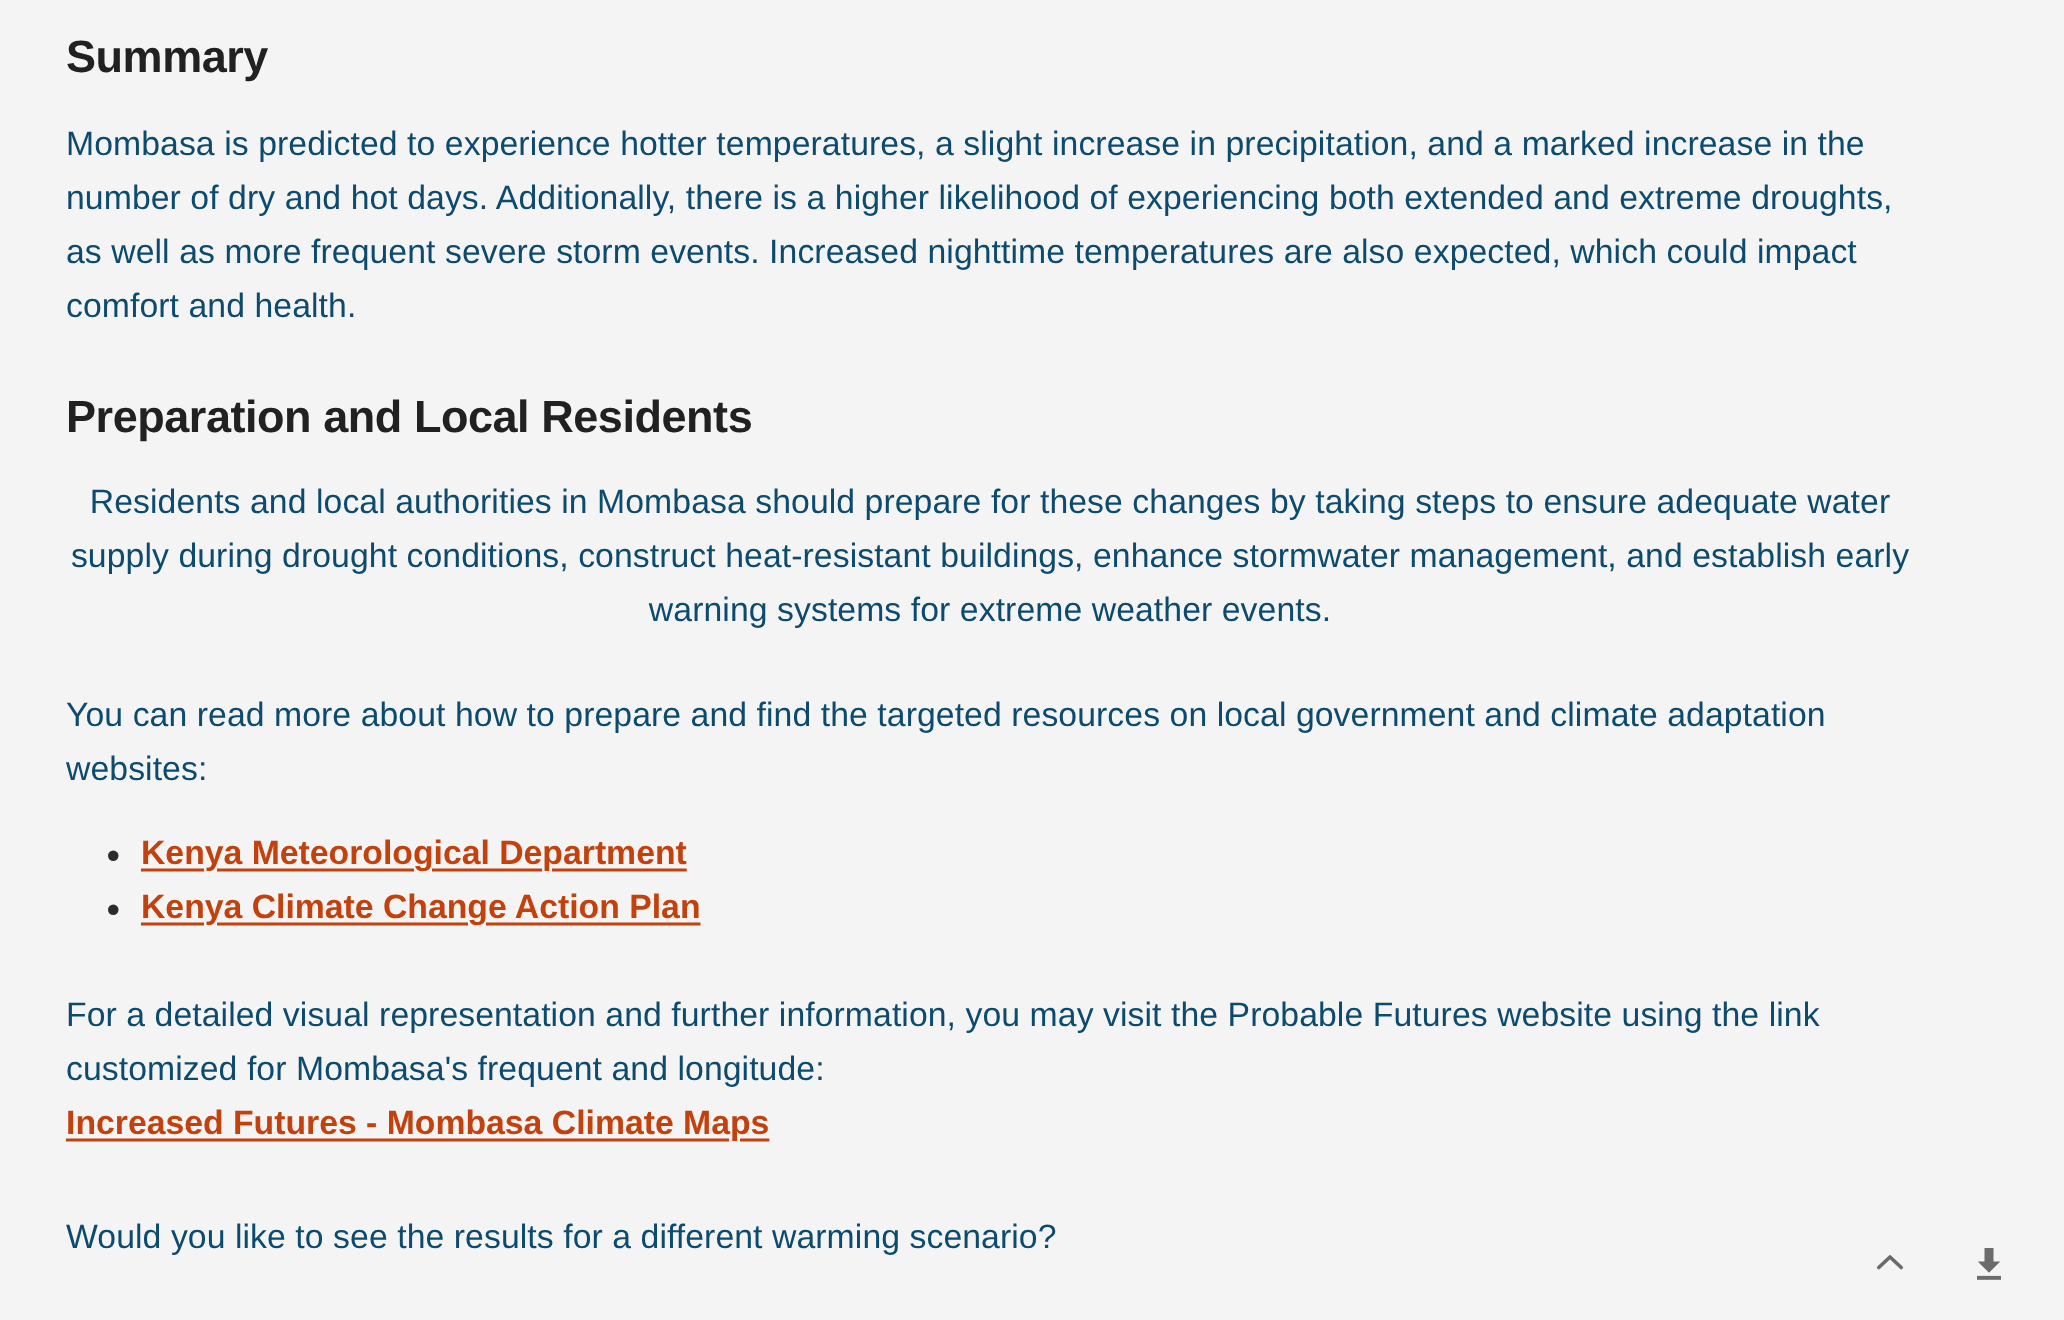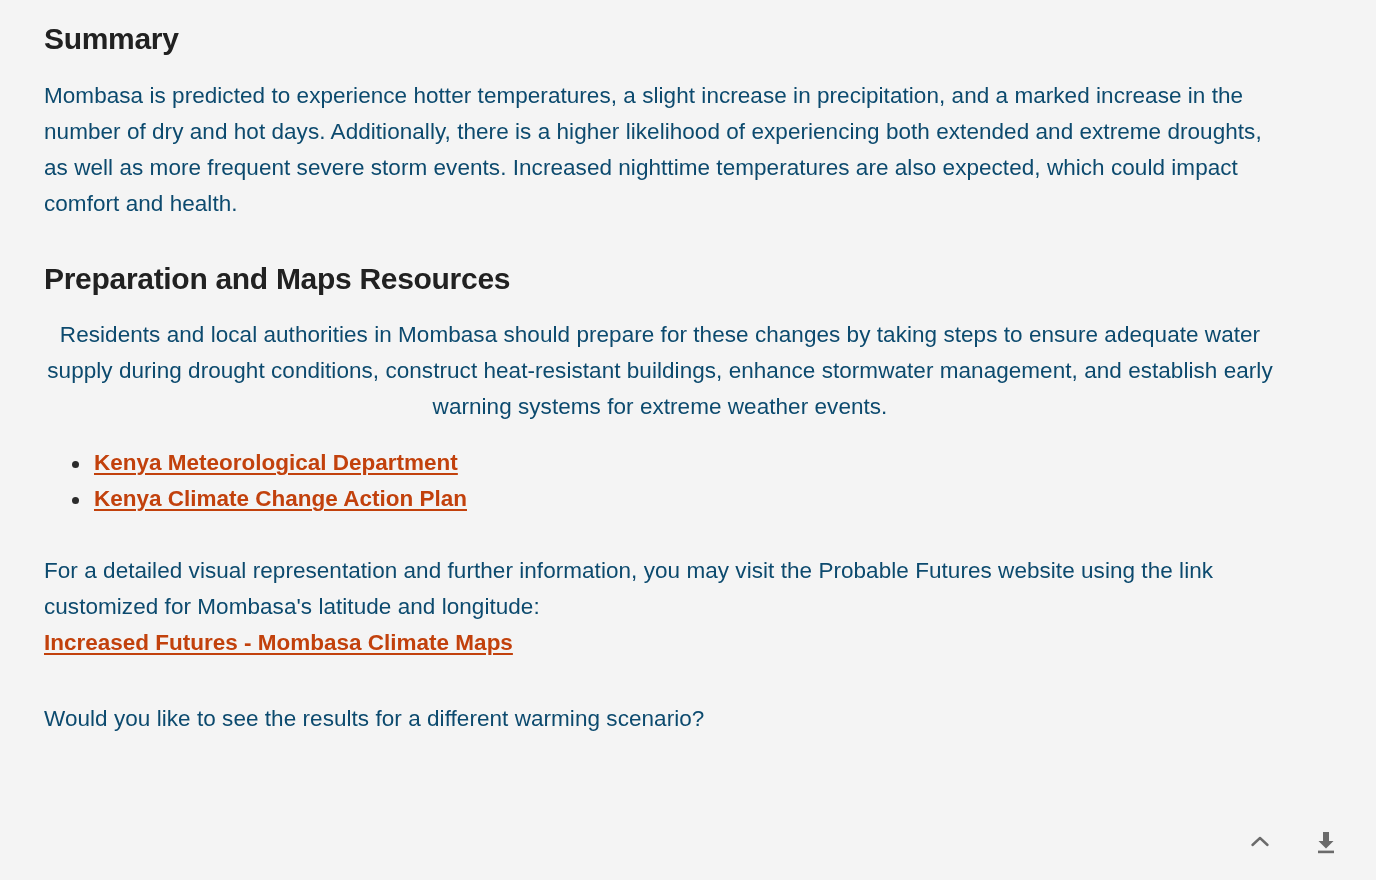--- a/index.html
+++ b/index.html
@@ -120,35 +120,36 @@
 </head>
 <body>
 
 <div class="page">
   <div class="content">
 
     <h2 class="section-heading" id="summary-heading">Summary</h2>
 
     <p class="body-text" id="summary-paragraph">Mombasa is predicted to experience hotter temperatures, a slight increase in precipitation, and a marked increase in the number of dry and hot days. Additionally, there is a higher likelihood of experiencing both extended and extreme droughts, as well as more frequent severe storm events. Increased nighttime temperatures are also expected, which could impact comfort and health.</p>
 
-    <h2 class="section-heading" id="prep-heading">Preparation and Maps Resources</h2>
+    <h2 class="section-heading" id="prep-heading">Preparation and Local Residents</h2>
 
     <p class="body-text" id="prep-paragraph">Residents and local authorities in Mombasa should prepare for these changes by taking steps to ensure adequate water supply during drought conditions, construct heat-resistant buildings, enhance stormwater management, and establish early warning systems for extreme weather events.</p>
 
+    <p class="body-text" id="resources-intro">You can read more about how to prepare and find the targeted resources on local government and climate adaptation websites:</p>
 
     <ul class="link-list">
       <li>
         <a class="pink-link">Kenya Meteorological Department</a>
       </li>
       <li>
         <a class="pink-link">Kenya Climate Change Action Plan</a>
       </li>
     </ul>
 
-    <p class="body-text" id="visual-paragraph">For a detailed visual representation and further information, you may visit the Probable Futures website using the link customized for Mombasa's latitude and longitude:</p>
+    <p class="body-text" id="visual-paragraph">For a detailed visual representation and further information, you may visit the Probable Futures website using the link customized for Mombasa's frequent and longitude:</p>
 
     <div class="inline-link-block">
       <a class="pink-link" style="font-size:22.5px;line-height:36px;">Increased Futures - Mombasa Climate Maps</a>
     </div>
 
     <p class="body-text" id="followup-question">Would you like to see the results for a different warming scenario?</p>
 
   </div>
 
   <div class="bottom-actions">

